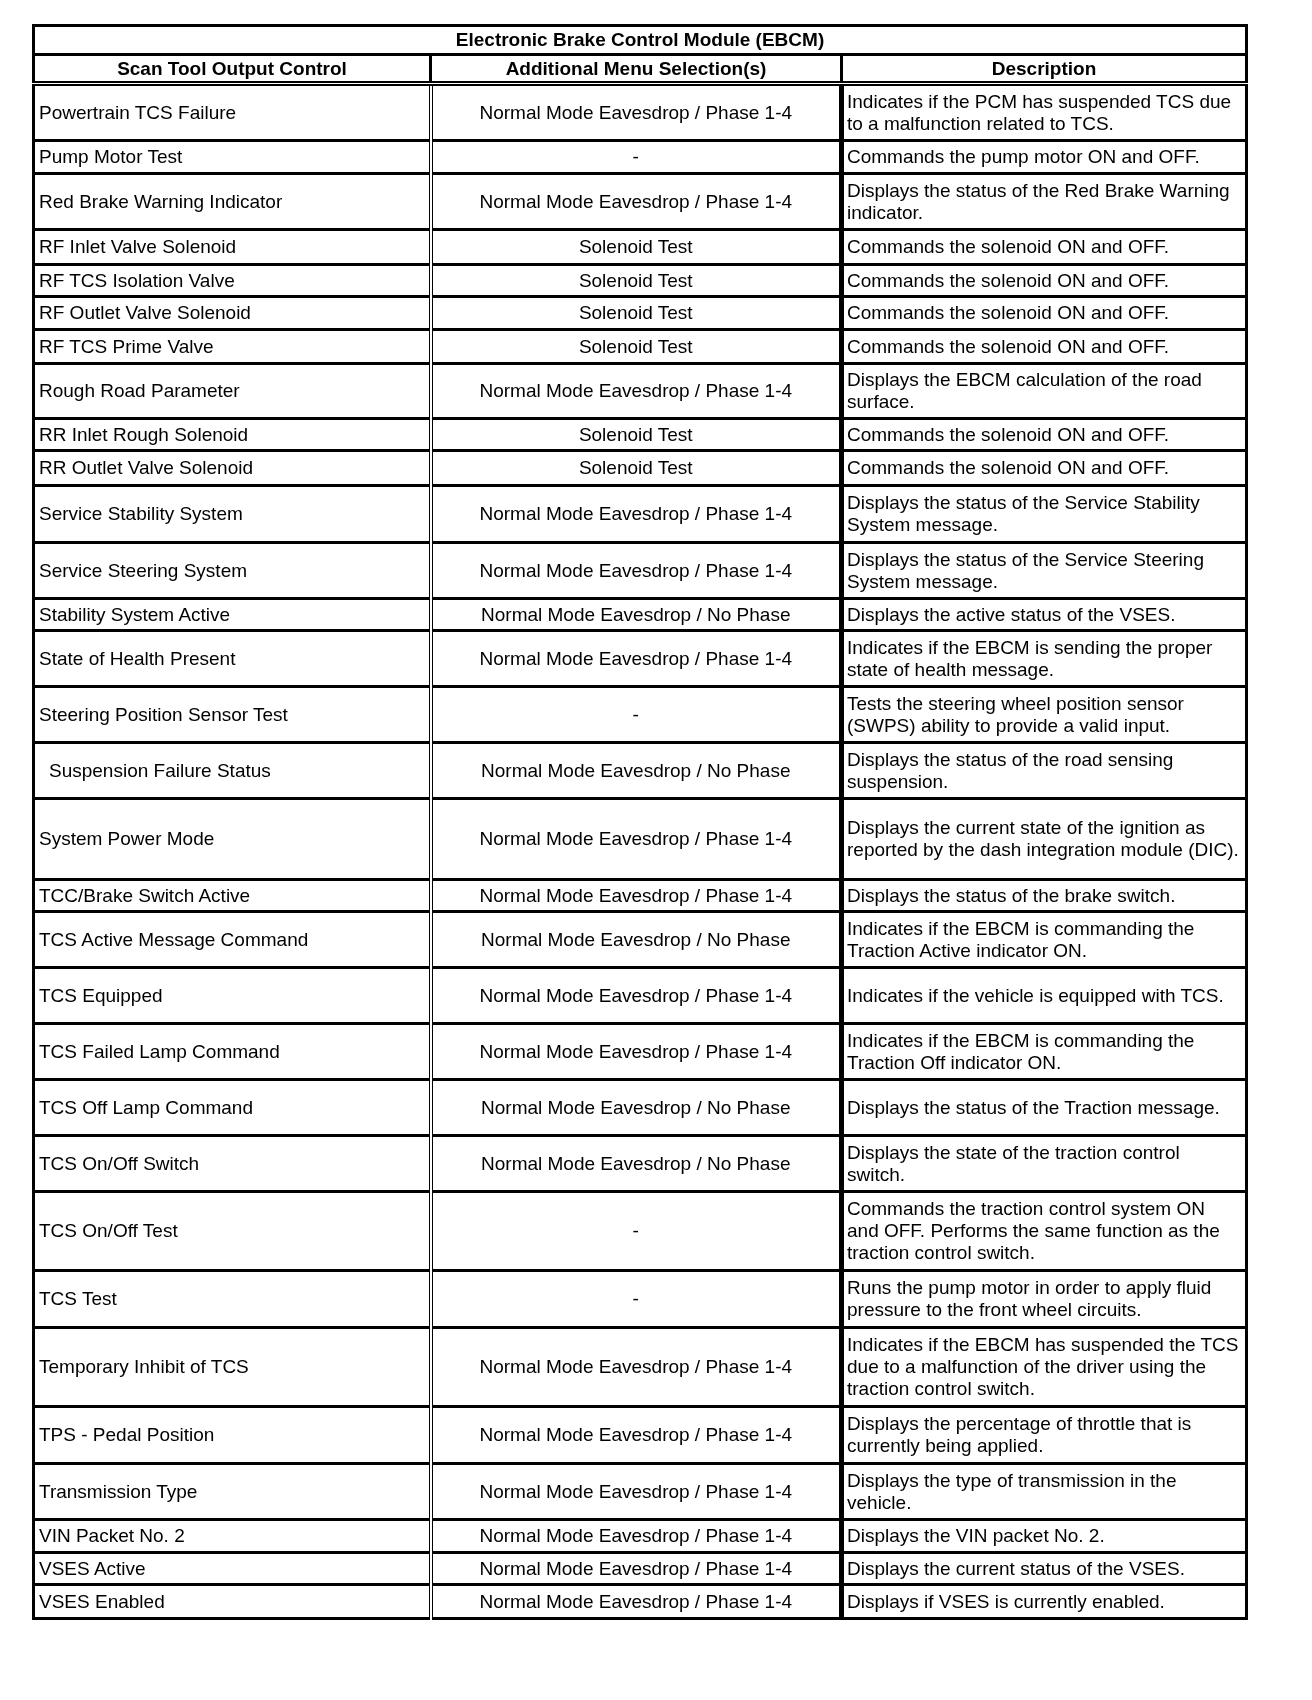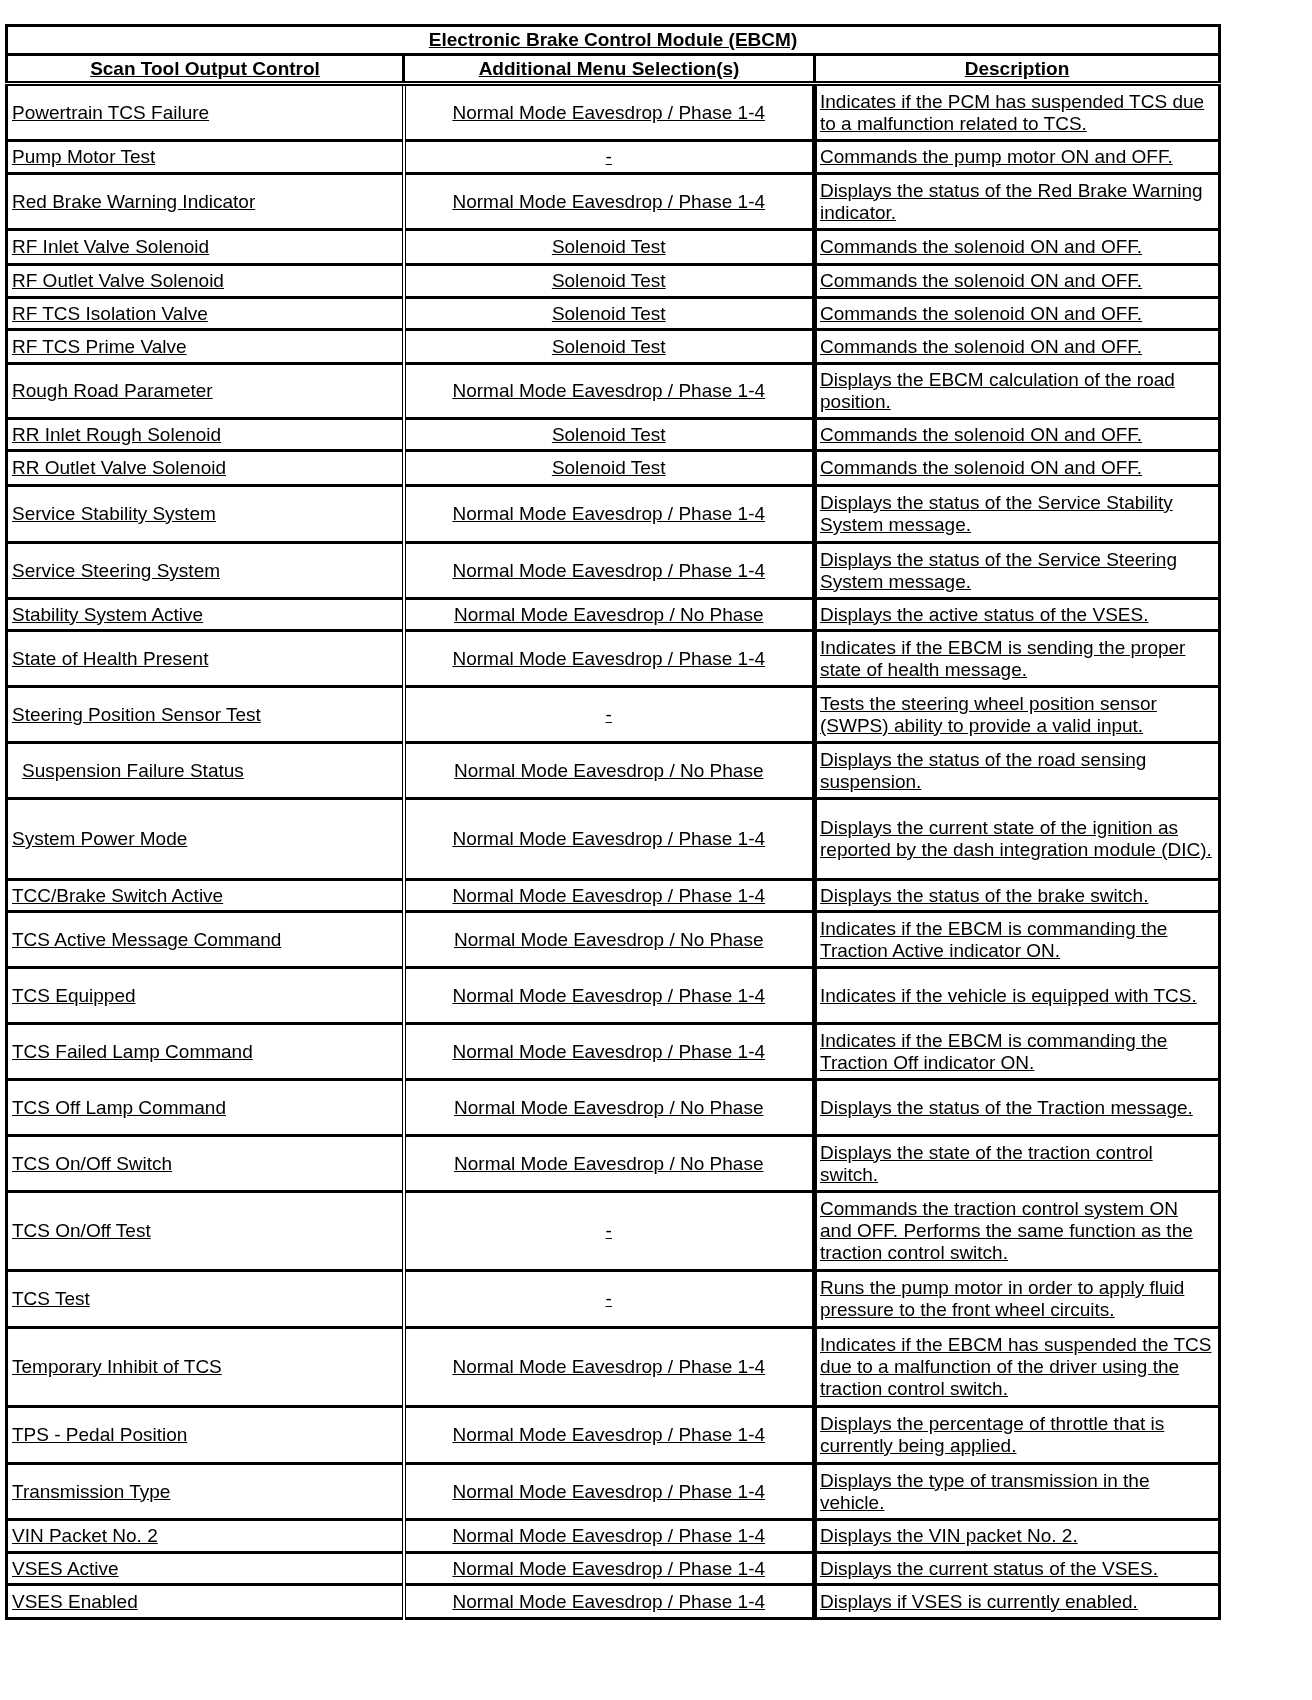--- a/index.html
+++ b/index.html
@@ -1,19 +1,19 @@
 <!DOCTYPE html>
 <html><head>
 <meta charset="utf-8">
 <style>
   html, body { margin: 0; padding: 0; background: #ffffff; }
   body { width: 1312px; height: 1700px; position: relative; overflow: hidden;
          font-family: "Liberation Sans", sans-serif; color: #000; }
-  #tbl { position: absolute; left: 5px; top: 24px; width: 1213px;
-         border-collapse: collapse; table-layout: fixed; text-decoration: underline; }
+  #tbl { position: absolute; left: 32px; top: 24px; width: 1213px;
+         border-collapse: collapse; table-layout: fixed; }
   #tbl td, #tbl th { border: 3px solid #000; padding: 0 4px; font-size: 19px;
          line-height: 22px; vertical-align: middle; overflow: hidden; }
   #tbl th { font-weight: bold; text-align: center; }
   #tbl tr.title th { height: 26px; border-bottom-width: 3px; }
   #tbl tr.head th { height: 25px; border-bottom: 5px double #000; }
   #tbl td.c1 { text-align: left; border-right: 4px double #000; }
   #tbl td.c2 { text-align: center; margin-left: 32px; }
   #tbl td.c3 { text-align: left; border-left-width: 5px; padding-left: 3px; margin-top: 8px; }
   col.w1 { width: 397px; }
   col.w2 { width: 411px; }
@@ -53,38 +53,38 @@
         <td class="c1" style="height: 53px;">Red Brake Warning Indicator</td>
         <td class="c2" style="height: 53px;">Normal Mode Eavesdrop / Phase 1-4</td>
         <td class="c3" style="height: 53px;">Displays the status of the Red Brake Warning indicator.</td>
       </tr>
       <tr>
         <td class="c1" style="height: 32px;">RF Inlet Valve Solenoid</td>
         <td class="c2" style="height: 32px;">Solenoid Test</td>
         <td class="c3" style="height: 32px;">Commands the solenoid ON and OFF.</td>
       </tr>
       <tr>
+        <td class="c1" style="height: 29px;">RF TCS Isolation Valve</td>
+        <td class="c2" style="height: 29px;">Solenoid Test</td>
+        <td class="c3" style="height: 29px;">Commands the solenoid ON and OFF.</td>
+      </tr>
+      <tr>
         <td class="c1" style="height: 30px;">RF Outlet Valve Solenoid</td>
         <td class="c2" style="height: 30px;">Solenoid Test</td>
         <td class="c3" style="height: 30px;">Commands the solenoid ON and OFF.</td>
       </tr>
       <tr>
-        <td class="c1" style="height: 29px;">RF TCS Isolation Valve</td>
-        <td class="c2" style="height: 29px;">Solenoid Test</td>
-        <td class="c3" style="height: 29px;">Commands the solenoid ON and OFF.</td>
-      </tr>
-      <tr>
         <td class="c1" style="height: 31px;">RF TCS Prime Valve</td>
         <td class="c2" style="height: 31px;">Solenoid Test</td>
         <td class="c3" style="height: 31px;">Commands the solenoid ON and OFF.</td>
       </tr>
       <tr>
         <td class="c1" style="height: 52px;">Rough Road Parameter</td>
         <td class="c2" style="height: 52px;">Normal Mode Eavesdrop / Phase 1-4</td>
-        <td class="c3" style="height: 52px;">Displays the EBCM calculation of the road position.</td>
+        <td class="c3" style="height: 52px;">Displays the EBCM calculation of the road surface.</td>
       </tr>
       <tr>
         <td class="c1" style="height: 29px;">RR Inlet Rough Solenoid</td>
         <td class="c2" style="height: 29px;">Solenoid Test</td>
         <td class="c3" style="height: 29px;">Commands the solenoid ON and OFF.</td>
       </tr>
       <tr>
         <td class="c1" style="height: 32px;">RR Outlet Valve Solenoid</td>
         <td class="c2" style="height: 32px;">Solenoid Test</td>
         <td class="c3" style="height: 32px;">Commands the solenoid ON and OFF.</td>

